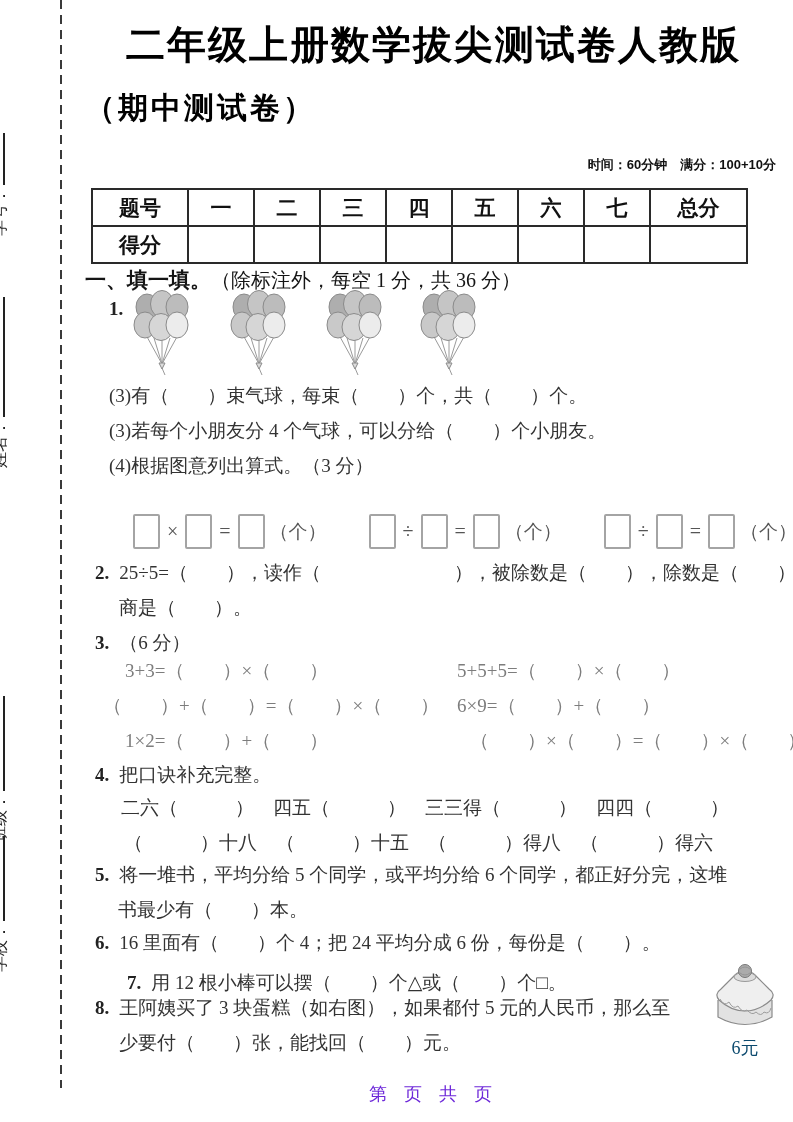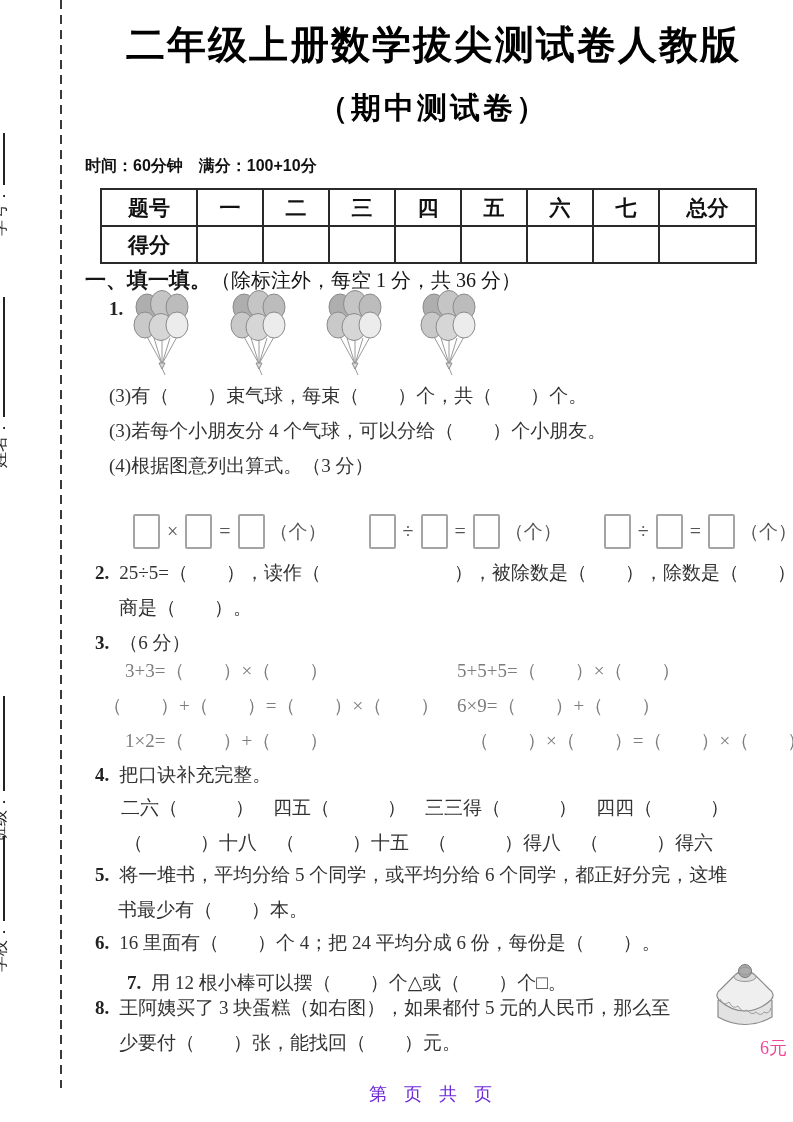--- a/index.html
+++ b/index.html
@@ -27,29 +27,29 @@
   .w52{width:52px;} .w120{width:120px;} .w95{width:95px;} .w85{width:85px;}
 
   
   .content { position:absolute; left:85px; top:0; width:697px; height:1122px; }
   .title {
     position:absolute; top:18px; left:0; width:100%; text-align:center;
     font-family:"Liberation Sans","DejaVu Sans",sans-serif; font-weight:bold;
     font-size:39px; letter-spacing:2px; color:#000; white-space:nowrap;
   }
   .subtitle {
-    position:absolute; top:88px; left:0; width:100%; text-align:center;
+    position:absolute; top:88px; left:0; width:100%; text-align:left;
     font-family:"Liberation Sans","DejaVu Sans",sans-serif; font-weight:bold;
     font-size:30px; letter-spacing:3px; color:#000;
   }
   .meta {
-    position:absolute; top:156px; left:0; width:100%; text-align:left; padding-right:6px;
-    font-family:"Liberation Sans","DejaVu Sans",sans-serif; font-weight:bold; font-size:16px; color:#111;
-  }
-  .score-table { position:absolute; top:188px; left:15px; border-collapse:collapse; table-layout:fixed;border-radius:9px; }
+    position:absolute; top:156px; left:0; width:100%; text-align:right; padding-right:6px;
+    font-family:"Liberation Sans","DejaVu Sans",sans-serif; font-weight:bold; font-size:13px; color:#111;
+  }
+  .score-table { position:absolute; top:188px; left:6px; border-collapse:collapse; table-layout:fixed;border-radius:9px; }
   .score-table td {
     border:2px solid #2a2a2a; height:37px; text-align:center; vertical-align:middle;
     font-size:21px; font-weight:bold; color:#111;
   }
   .sec-head { position:absolute; top:266px; left:0; font-size:20px; color:#151515; white-space:nowrap; }
   .sec-head b { font-size:21px; }
   .qno { font-weight:bold; font-size:19px; color:#222; }
   .qline { position:absolute; font-size:19px; color:#333; white-space:nowrap; }
   .qline .qtext { margin-left:10px; }
   .q1-no { position:absolute; top:298px; left:24px; }
@@ -62,21 +62,21 @@
   .eqop { margin:0 7px; font-size:20px; color:#555; }
   .equnit { margin-left:5px; color:#555; }
   .gray { color:#7d7d7d; }
   .footer {
     position:absolute; top:1082px; left:0; width:100%; text-align:center;
     font-size:18px; letter-spacing:6px; color:#6d28d9;
     font-family:"Liberation Sans","DejaVu Sans",sans-serif;
   }
   
   .cake { position:absolute; left:703px; top:962px; width:84px; text-align:center; }
-  .cake-price { font-size:18px; color:#ec4899; margin-top:-2px;text-align:right; }
+  .cake-price { font-size:18px; color:#0c4a6e; margin-top:-2px; }
 </style>
 </head>
 <body>
 
 <div class="page">
 
   <div class="rail-dash"></div>
   <div class="rail-field f-xuehao">
     <span>学号：</span><span class="blank w52"></span>
   </div>

